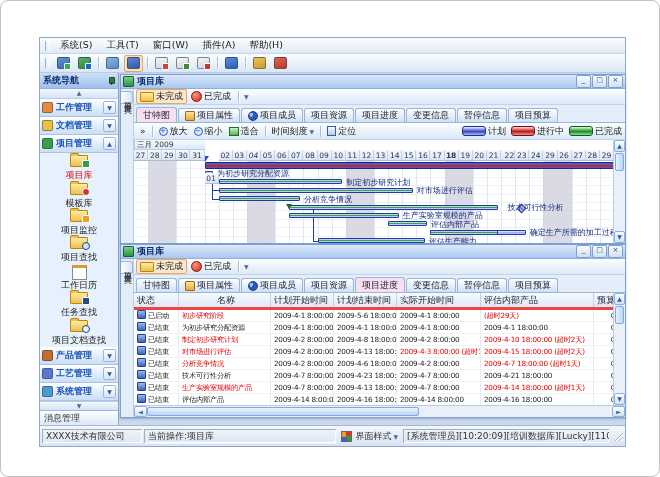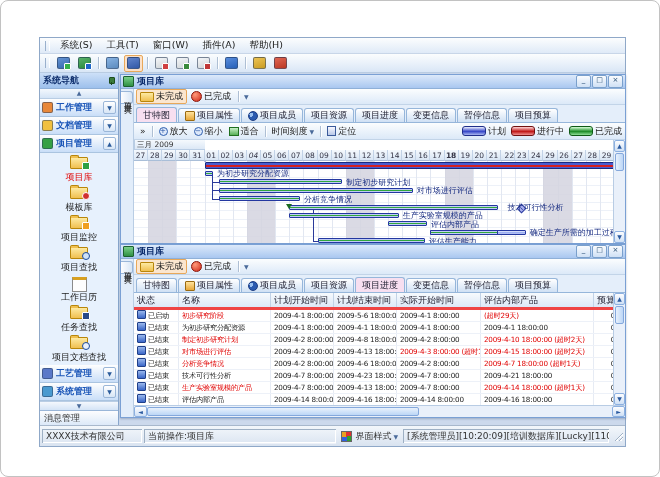--- a/index.html
+++ b/index.html
@@ -262,20 +262,25 @@
               <div class="iconwrap">
                 <div class="folder">
                   <div class="ov docsearch"></div>
                 </div>
               </div>
               <div class="ilabel">项目文档查找</div>
             </div>
           </div>
         <div id="sb-groups-bottom">
             <div class="sgroup">
+              <span class="gico" style="background: rgb(200, 106, 42);"></span>
+              <span class="glabel">产品管理</span>
+              <span class="gexp">▼</span>
+            </div>
+            <div class="sgroup">
               <span class="gico" style="background: rgb(90, 120, 200);"></span>
               <span class="glabel">工艺管理</span>
               <span class="gexp">▼</span>
             </div>
             <div class="sgroup">
               <span class="gico" style="background: rgb(74, 154, 208);"></span>
               <span class="glabel">系统管理</span>
               <span class="gexp">▼</span>
             </div>
           </div>
@@ -455,21 +460,21 @@
                       <div class="bar done" style="left: 61.7647%; width: 13.9706%; top: 68.7px;"></div>
                       <div class="blabel" style="left: calc(81.6176% + 4px); top: 69.2px;">确定生产所需的加工过程</div>
                       <div class="bar done" style="left: 38.2353%; width: 22.3529%; top: 77.1px;"></div>
                       <div class="blabel" style="left: calc(60.5882% + 4px); top: 77.6px;">评估生产能力</div>
                     </div>
                     <div class="dcell" style="left: 0%; width: 2.94118%;">27</div>
                     <div class="dcell" style="left: 2.94118%; width: 2.94118%;">28</div>
                     <div class="dcell" style="left: 5.88235%; width: 2.94118%;">29</div>
                     <div class="dcell" style="left: 8.82353%; width: 2.94118%;">30</div>
                     <div class="dcell" style="left: 11.7647%; width: 2.94118%;">31</div>
-                    <div class="dcell" style="left: 14.7059%; width: 2.94118%;">01</div>
+                    <div class="dcell" style="left: 14.7059%; width: 2.94118%; margin-top: 23px;">01</div>
                     <div class="dcell" style="left: 17.6471%; width: 2.94118%;">02</div>
                     <div class="dcell" style="left: 20.5882%; width: 2.94118%;">03</div>
                     <div class="dcell" style="left: 23.5294%; width: 2.94118%; font-style: italic;">04</div>
                     <div class="dcell" style="left: 26.4706%; width: 2.94118%;">05</div>
                     <div class="dcell" style="left: 29.4118%; width: 2.94118%;">06</div>
                     <div class="dcell" style="left: 32.3529%; width: 2.94118%;">07</div>
                     <div class="dcell" style="left: 35.2941%; width: 2.94118%;">08</div>
                     <div class="dcell" style="left: 38.2353%; width: 2.94118%;">09</div>
                     <div class="dcell" style="left: 41.1765%; width: 2.94118%;">10</div>
                     <div class="dcell" style="left: 44.1176%; width: 2.94118%;">11</div>
@@ -553,21 +558,21 @@
                     <span>暂停信息</span>
                   </div>
                   <div class="tab">
                     <span>项目预算</span>
                   </div>
                 </div>
               <div class="tablewrap">
                 <div class="gridarea">
                   <div class="ghead" id="table-head">
                       <div class="ghc" style="width: 45px;">状态</div>
-                      <div class="ghc" style="width: 92px;">名称</div>
+                      <div class="ghc" style="width: 92px; text-align: center;">名称</div>
                       <div class="ghc" style="width: 63px;">计划开始时间</div>
                       <div class="ghc" style="width: 63px;">计划结束时间</div>
                       <div class="ghc" style="width: 84px;">实际开始时间</div>
                       <div class="ghc" style="width: 113px;">评估内部产品</div>
                       <div class="ghc" style="width: 25px;">预算</div>
                       <div class="ghc" style="width: 14px;">成</div>
                     </div>
                   <div id="table-rows">
                       <div class="grow">
                         <div class="gc" style="width: 45px;"><span class="stico"></span>已启动</div>

